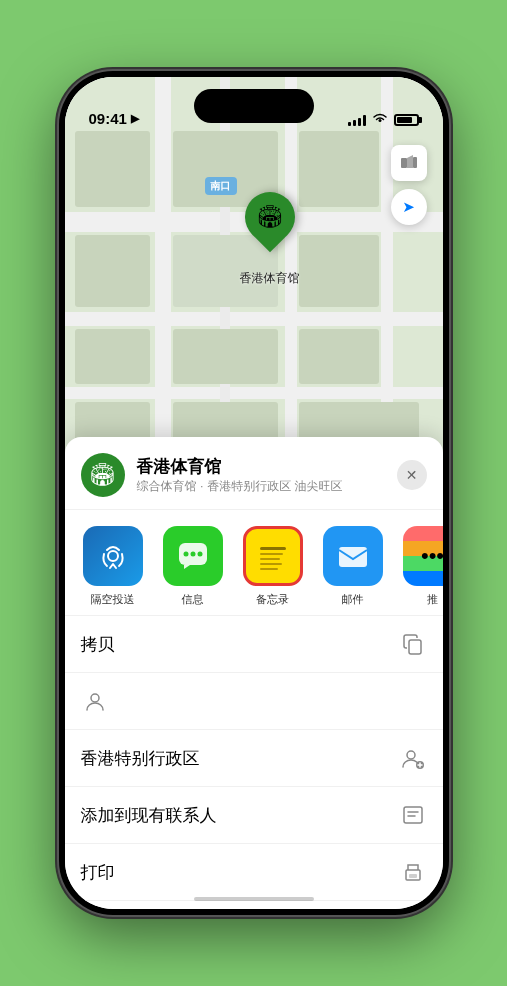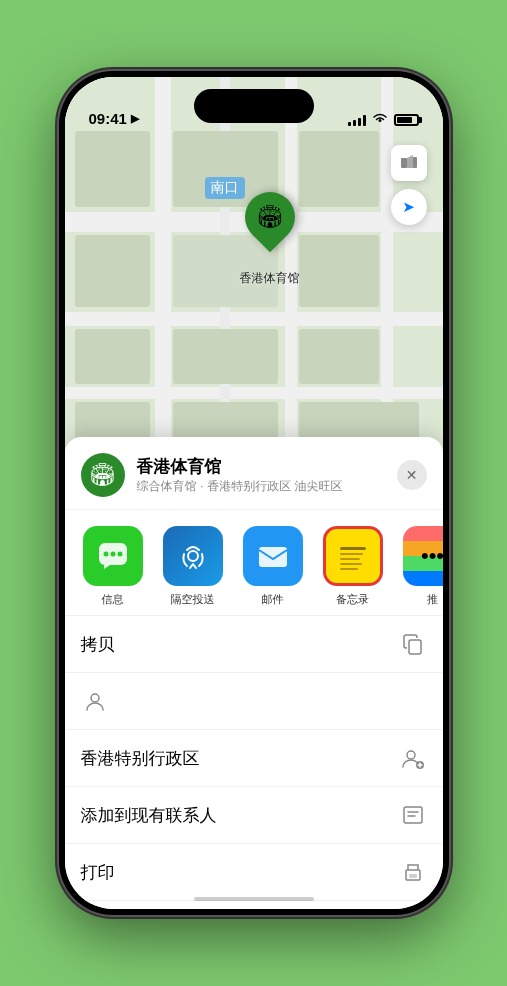--- a/index.html
+++ b/index.html
@@ -306,21 +306,21 @@
       <div style="position:absolute;top:158px;left:108px;width:105px;height:72px;background:#d0dbc8;border-radius:3px;"></div>
       <div style="position:absolute;top:158px;left:234px;width:80px;height:72px;background:#c8d4bc;border-radius:3px;"></div>
       <div style="position:absolute;top:252px;left:10px;width:75px;height:55px;background:#c8d4bc;border-radius:3px;"></div>
       <div style="position:absolute;top:252px;left:108px;width:105px;height:55px;background:#c8d4bc;border-radius:3px;"></div>
       <div style="position:absolute;top:252px;left:234px;width:80px;height:55px;background:#c8d4bc;border-radius:3px;"></div>
       <div style="position:absolute;top:325px;left:10px;width:75px;height:60px;background:#c8d4bc;border-radius:3px;"></div>
       <div style="position:absolute;top:325px;left:108px;width:105px;height:60px;background:#c8d4bc;border-radius:3px;"></div>
       <div style="position:absolute;top:325px;left:234px;width:120px;height:60px;background:#c8d4bc;border-radius:3px;"></div>
 
       <div class="map-entrance-label">
-        <span style="font-size:14px;color:#fff;font-weight:400;margin-top:20px;">南口</span>
+        <span style="font-size:10px;color:#fff;font-weight:700;margin-top:20px;">南口</span>
       </div>
 
       <div style="position:absolute;top:68px;right:16px;width:36px;height:36px;background:#fff;border-radius:8px;display:flex;align-items:center;justify-content:center;box-shadow:0 2px 8px rgba(0,0,0,0.2);">
         <svg width="20" height="20" viewBox="0 0 20 20" fill="none">
           <rect x="2" y="5" width="6" height="10" rx="1" fill="#888"></rect>
           <polygon points="8,5 14,2 14,15 8,15" fill="#aaa"></polygon>
           <rect x="14" y="4" width="4" height="11" rx="1" fill="#888"></rect>
         </svg>
       </div>
 
@@ -370,71 +370,71 @@
           <span>🏟</span>
         </div>
         <div class="location-info">
           <div class="location-name">香港体育馆</div>
           <div class="location-subtitle">综合体育馆 · 香港特别行政区 油尖旺区</div>
         </div>
         <div class="close-btn">✕</div>
       </div>
 
       <div class="share-row">
+
+        <div class="share-item">
+          <div class="share-icon-wrap airdrop">
+            <svg width="32" height="32" viewBox="0 0 32 32" fill="none">
+              <circle cx="16" cy="16" r="5" stroke="#fff" stroke-width="2"></circle>
+              <path d="M10 10 Q16 4 22 10" stroke="#fff" stroke-width="2" fill="none" stroke-linecap="round"></path>
+              <path d="M7 14 Q5 22 10 26" stroke="#fff" stroke-width="2" fill="none" stroke-linecap="round"></path>
+              <path d="M25 14 Q27 22 22 26" stroke="#fff" stroke-width="2" fill="none" stroke-linecap="round"></path>
+              <path d="M13 28 L16 24 L19 28" stroke="#fff" stroke-width="2" fill="none" stroke-linecap="round" stroke-linejoin="round"></path>
+            </svg>
+          </div>
+          <span class="share-label">隔空投送</span>
+        </div>
 
         <div class="share-item">
           <div class="share-icon-wrap message">
             <svg width="34" height="32" viewBox="0 0 34 32" fill="none">
               <rect x="3" y="3" width="28" height="22" rx="6" fill="#fff" opacity="0.9"></rect>
               <circle cx="10" cy="14" r="2.5" fill="#2acc2a"></circle>
               <circle cx="17" cy="14" r="2.5" fill="#2acc2a"></circle>
               <circle cx="24" cy="14" r="2.5" fill="#2acc2a"></circle>
               <path d="M8 25 L8 29 L14 25" fill="#fff" opacity="0.9"></path>
             </svg>
           </div>
           <span class="share-label">信息</span>
         </div>
 
         <div class="share-item">
-          <div class="share-icon-wrap airdrop">
-            <svg width="32" height="32" viewBox="0 0 32 32" fill="none">
-              <circle cx="16" cy="16" r="5" stroke="#fff" stroke-width="2"></circle>
-              <path d="M10 10 Q16 4 22 10" stroke="#fff" stroke-width="2" fill="none" stroke-linecap="round"></path>
-              <path d="M7 14 Q5 22 10 26" stroke="#fff" stroke-width="2" fill="none" stroke-linecap="round"></path>
-              <path d="M25 14 Q27 22 22 26" stroke="#fff" stroke-width="2" fill="none" stroke-linecap="round"></path>
-              <path d="M13 28 L16 24 L19 28" stroke="#fff" stroke-width="2" fill="none" stroke-linecap="round" stroke-linejoin="round"></path>
-            </svg>
-          </div>
-          <span class="share-label">隔空投送</span>
-        </div>
-
-        <div class="share-item">
-          <div class="share-icon-wrap mail">
-            <svg width="34" height="32" viewBox="0 0 34 32" fill="none">
-              <rect x="3" y="7" width="28" height="20" rx="3" fill="#fff" opacity="0.9"></rect>
-              <path d="M3 10 L17 19 L31 10" stroke="#2196f3" stroke-width="2" fill="none"></path>
-            </svg>
-          </div>
-          <span class="share-label">邮件</span>
-        </div>
-
-        <div class="share-item">
           <div class="share-icon-wrap notes" style="border:3px solid #e53935;">
             <div style="display:flex;flex-direction:column;gap:3px;width:34px;padding:2px 4px;padding-top:6px;">
               <div style="height:3px;background:#8b7300;border-radius:2px;width:100%;"></div>
               <div style="height:2px;background:#b89800;border-radius:2px;width:90%;"></div>
               <div style="height:2px;background:#b89800;border-radius:2px;width:80%;"></div>
               <div style="height:2px;background:#b89800;border-radius:2px;width:85%;"></div>
               <div style="height:2px;background:#b89800;border-radius:2px;width:70%;"></div>
             </div>
           </div>
           <span class="share-label">备忘录</span>
         </div>
 
         <div class="share-item">
+          <div class="share-icon-wrap mail">
+            <svg width="34" height="32" viewBox="0 0 34 32" fill="none">
+              <rect x="3" y="7" width="28" height="20" rx="3" fill="#fff" opacity="0.9"></rect>
+              <path d="M3 10 L17 19 L31 10" stroke="#2196f3" stroke-width="2" fill="none"></path>
+            </svg>
+          </div>
+          <span class="share-label">邮件</span>
+        </div>
+
+        <div class="share-item">
           <div style="width:60px;height:60px;border-radius:14px;overflow:hidden;position:relative;">
             <div style="position:absolute;top:0;left:0;right:0;height:25%;background:#ff6b6b;"></div>
             <div style="position:absolute;top:25%;left:0;right:0;height:25%;background:#f5a623;"></div>
             <div style="position:absolute;top:50%;left:0;right:0;height:25%;background:#4cd964;"></div>
             <div style="position:absolute;top:75%;left:0;right:0;height:25%;background:#007aff;"></div>
             <div style="position:absolute;top:50%;left:50%;transform:translate(-50%,-50%);font-size:22px;">•••</div>
           </div>
           <span class="share-label">推</span>
         </div>
 

